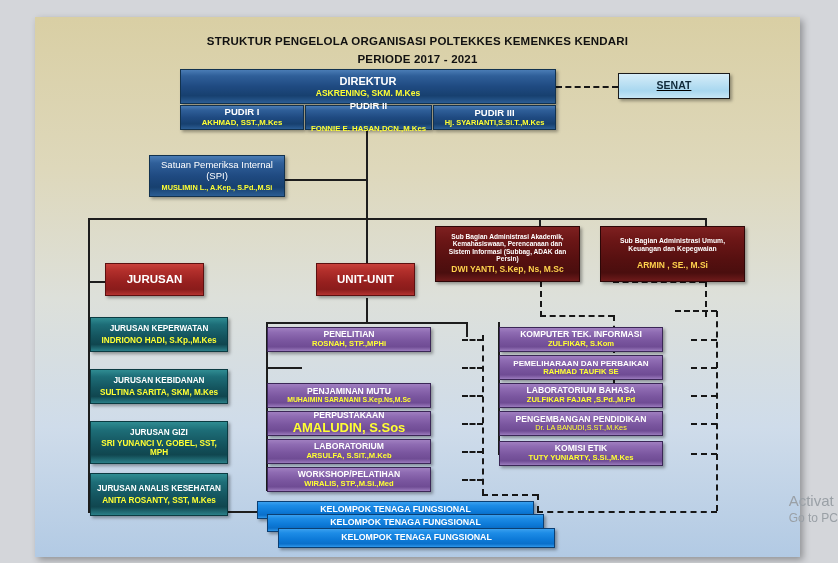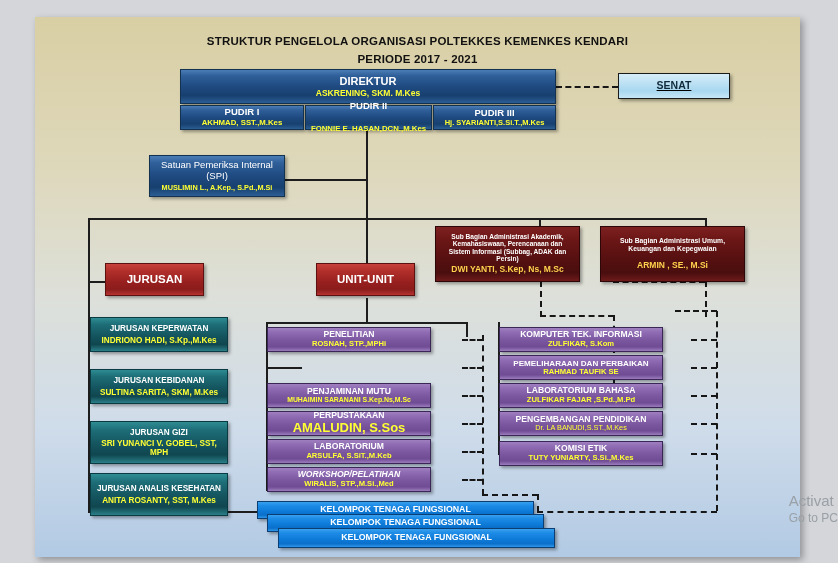--- a/index.html
+++ b/index.html
@@ -253,21 +253,21 @@
     </div>
     <div class="box purple" style="left:232px;top:394px;width:164px;height:25px;padding:1px 3px;">
       <div class="t1" style="font-size:8.6px;">PERPUSTAKAAN</div>
       <div class="t2" style="font-size:13px;text-align:center;">AMALUDIN, S.Sos</div>
     </div>
     <div class="box purple" style="left:232px;top:422px;width:164px;height:25px;padding:1px 3px;">
       <div class="t1" style="font-size:8.6px;">LABORATORIUM</div>
       <div class="t2" style="font-size:7.6px;">ARSULFA, S.SiT.,M.Keb</div>
     </div>
     <div class="box purple" style="left:232px;top:450px;width:164px;height:25px;padding:1px 3px;">
-      <div class="t1" style="font-size:8.6px;font-style:italic;">WORKSHOP/PELATIHAN</div>
+      <div class="t1" style="font-size:8.6px;">WORKSHOP/PELATIHAN</div>
       <div class="t2" style="font-size:7.6px;">WIRALIS, STP.,M.Si.,Med</div>
     </div>
 
     <div class="box purple" style="left:464px;top:310px;width:164px;height:25px;padding:1px 3px;">
       <div class="t1" style="font-size:8.6px;">KOMPUTER TEK. INFORMASI</div>
       <div class="t2" style="font-size:7.6px;">ZULFIKAR, S.Kom</div>
     </div>
     <div class="box purple" style="left:464px;top:338px;width:164px;height:25px;padding:1px 3px;">
       <div class="t1" style="font-size:8.1px;">PEMELIHARAAN DAN PERBAIKAN</div>
       <div class="t2" style="font-size:7.6px;">RAHMAD TAUFIK SE</div>

